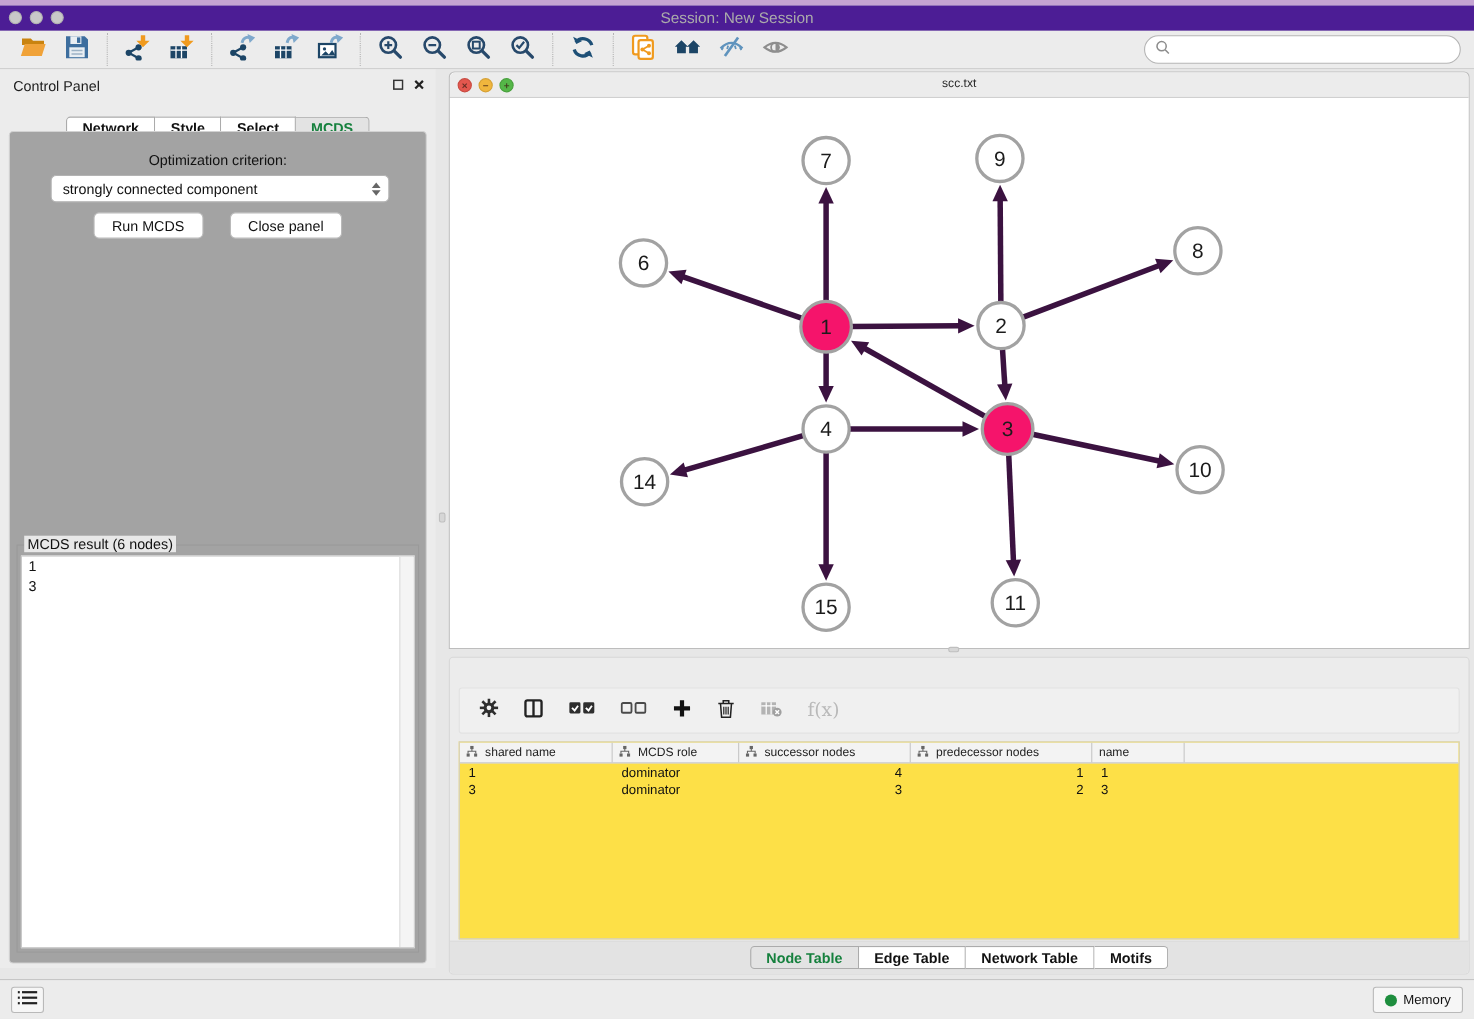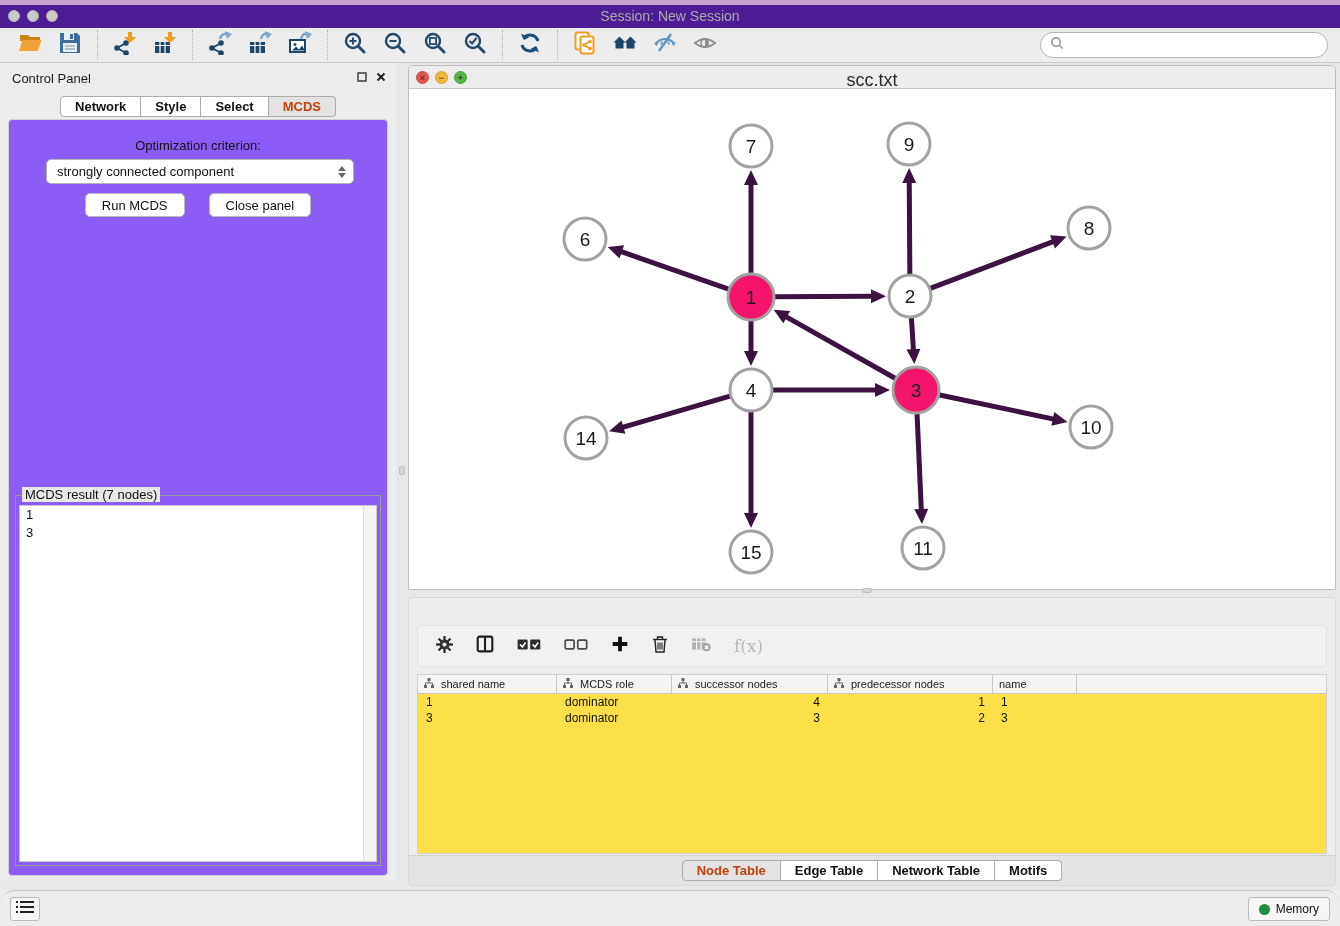--- a/index.html
+++ b/index.html
@@ -25,27 +25,27 @@
   .workspace { position:absolute; left:0; top:63px; width:1340px; height:827px; background:#E7E7E7; }
 
   
   .control-panel { position:absolute; left:0; top:0; width:396px; height:817px; background:#ECECEC; }
   .panel-header { position:absolute; left:0; top:0; right:0; height:30px; }
   .panel-title { position:absolute; left:12px; top:8px; font-size:13px; color:#1c1c1c; }
   .panel-ctrls { position:absolute; right:10px; top:9px; display:flex; gap:9px; align-items:center; }
   .panel-ctrls svg { display:block; }
 
   .seg-tabs { position:absolute; left:0; right:0; display:flex; justify-content:center; }
-  .cp-tabs { top:33px; }
+  .cp-tabs { top:43px; }
   .seg-tab { height:21px; line-height:19px; padding:0 14px; font-size:13px; font-weight:bold; color:#111; background:#FFFFFF; border:1px solid #ABABAB; border-left:none; cursor:default; }
   .seg-tab:first-child { border-left:1px solid #ABABAB; border-radius:4px 0 0 4px; }
   .seg-tab:last-child { border-radius:0 4px 4px 0; }
-  .seg-tab.active { background:#E3E3E3; color:#c2410c; }
-
-  .cp-content { position:absolute; left:8px; right:8px; top:56px; bottom:4px; background:#8b5cf6; border:1px solid #D2D2D2; border-radius:4px; }
+  .seg-tab.active { background:#E3E3E3; color:#15803d; }
+
+  .cp-content { position:absolute; left:8px; right:8px; top:56px; bottom:4px; background:#a3a3a3; border:1px solid #D2D2D2; border-radius:4px; }
   .opt-label { position:absolute; left:0; right:0; top:18px; text-align:center; font-size:13px; color:#111; }
   .dropdown { position:absolute; left:37px; width:308px; top:39px; height:25px; background:#fff; border:1px solid #B3B3B3; border-radius:5px; display:flex; align-items:center; padding-left:10px; font-size:13px; color:#111; }
   .dd-stepper { margin-left:auto; margin-right:7px; display:flex; flex-direction:column; gap:2px; }
   .dd-stepper i { width:0; height:0; border-left:4px solid transparent; border-right:4px solid transparent; display:block; }
   .dd-up { border-bottom:5px solid #666; }
   .dd-down { border-top:5px solid #666; }
   .btn-row { position:absolute; left:0; right:0; top:73px; display:flex; justify-content:center; gap:24px; }
   .push-btn { height:24px; padding:0 16px; background:#FFFFFF; border:1px solid #B9B9B9; border-radius:5px; font-size:13px; color:#111; font-family:"Liberation Sans",sans-serif; cursor:default; }
 
   .result-group { position:absolute; left:6px; right:6px; top:375px; bottom:9px; border:1px solid #9A9A9A; }
@@ -55,21 +55,21 @@
   .result-scroll { position:absolute; right:0; top:0; bottom:0; width:13px; background:#F4F4F4; border-left:1px solid #DCDCDC; }
 
   
   .v-splitter { position:absolute; left:396px; top:0; width:12px; height:827px; }
   .v-splitter .grip { position:absolute; left:3px; top:403px; width:6px; height:9px; background:#D6D6D6; border:1px solid #BFBFBF; border-radius:2px; }
   .h-grip { position:absolute; left:450px; top:525px; width:10px; height:5px; background:#D6D6D6; border:1px solid #BFBFBF; border-radius:2px; }
 
   
   .net-window { position:absolute; left:408px; top:2px; width:928px; height:525px; background:#fff; border:1px solid #BDBDBD; border-radius:5px 5px 0 0; }
   .net-titlebar { position:absolute; left:0; right:0; top:0; height:23px; background:#ECECEC; border-bottom:1px solid #C6C6C6; border-radius:5px 5px 0 0; }
-  .net-title { position:absolute; left:0; right:0; top:4px; text-align:center; font-size:18px; color:#2b2b2b; }
+  .net-title { position:absolute; left:0; right:0; top:4px; text-align:center; font-size:11px; color:#2b2b2b; }
   .mtl { position:absolute; top:5px; width:13px; height:13px; border-radius:50%; display:flex; align-items:center; justify-content:center; font-size:9px; font-weight:bold; color:rgba(60,30,20,0.75); }
   .mtl.red { left:7px; background:#E4574E; border:1px solid #C94B42; }
   .mtl.yellow { left:26px; background:#F0B63D; border:1px solid #D6A135; }
   .mtl.green { left:45px; background:#55B748; border:1px solid #48A03D; }
   .net-canvas { position:absolute; left:0; top:23px; width:926px; height:500px; background:#fff; }
   .net-canvas svg { display:block; }
 
   
   .table-panel { position:absolute; left:408px; top:534px; width:928px; height:289px; background:#ECECEC; border:1px solid #D8D8D8; border-radius:4px; }
   .tp-toolbar { position:absolute; left:8px; right:8px; top:27px; height:42px; background:#F0F0F0; border:1px solid #E2E2E2; border-radius:3px; display:flex; align-items:center; padding-left:18px; gap:23px; }
@@ -79,21 +79,21 @@
   .grid-header { display:flex; height:19px; background:#F3F3F3; border-bottom:1px solid #C6C6C6; }
   .th { display:flex; align-items:center; border-right:1px solid #C6C6C6; font-size:11px; color:#222; padding:0 6px; gap:7px; overflow:hidden; white-space:nowrap; }
   .th.center { }
   .th svg { flex:0 0 auto; }
   .tr { display:flex; height:16px; }
   .td { font-size:12px; color:#111; padding:0 8px; overflow:hidden; white-space:nowrap; line-height:16px; }
   .tp-tabs-strip { position:absolute; left:0; right:0; bottom:0; height:30px; background:#E3E3E3; border-top:1px solid #CFCFCF; border-radius:0 0 4px 4px; }
   .tp-tabs { top:4px; }
 
   
-  .statusbar { position:absolute; left:0; bottom:0; width:100%; height:36px; background:#ECECEC; border-top:1px solid #C6C6C6;border-radius:15px; }
+  .statusbar { position:absolute; left:0; bottom:0; width:100%; height:36px; background:#ECECEC; border-top:1px solid #C6C6C6; }
   .status-left-btn { position:absolute; left:10px; top:6px; width:30px; height:24px; background:#F6F6F6; border:1px solid #B9B9B9; border-radius:3px; display:flex; align-items:center; justify-content:center; }
   .memory-btn { position:absolute; right:10px; top:6px; height:24px; padding:0 10px; background:#F6F6F6; border:1px solid #B9B9B9; border-radius:3px; display:flex; align-items:center; gap:6px; font-size:12px; color:#111; }
   .memory-dot { width:11px; height:11px; border-radius:50%; background:#1E8E3E; }
 </style>
 </head>
 <body>
 
 <div class="window">
 
   <div class="desktop-strip"></div>
@@ -281,21 +281,21 @@
           <span class="dd-stepper">
               <i class="dd-up"></i>
               <i class="dd-down"></i>
             </span>
         </div>
         <div class="btn-row">
           <button class="push-btn">Run MCDS</button>
           <button class="push-btn">Close panel</button>
         </div>
         <div class="result-group">
-          <span class="result-legend">MCDS result (7 nodes)</span>
+          <span class="result-legend">MCDS result (6 nodes)</span>
           <div class="result-inner">
             <div id="result-lines">
                 <div class="result-line">1</div>
                 <div class="result-line">3</div>
               </div>
             <div class="result-scroll"></div>
           </div>
         </div>
       </div>
     </div>

